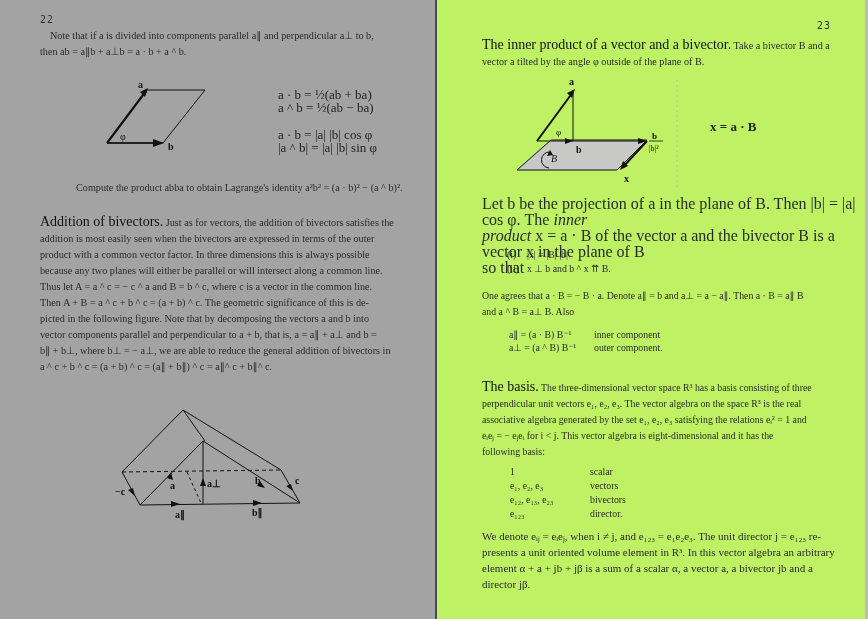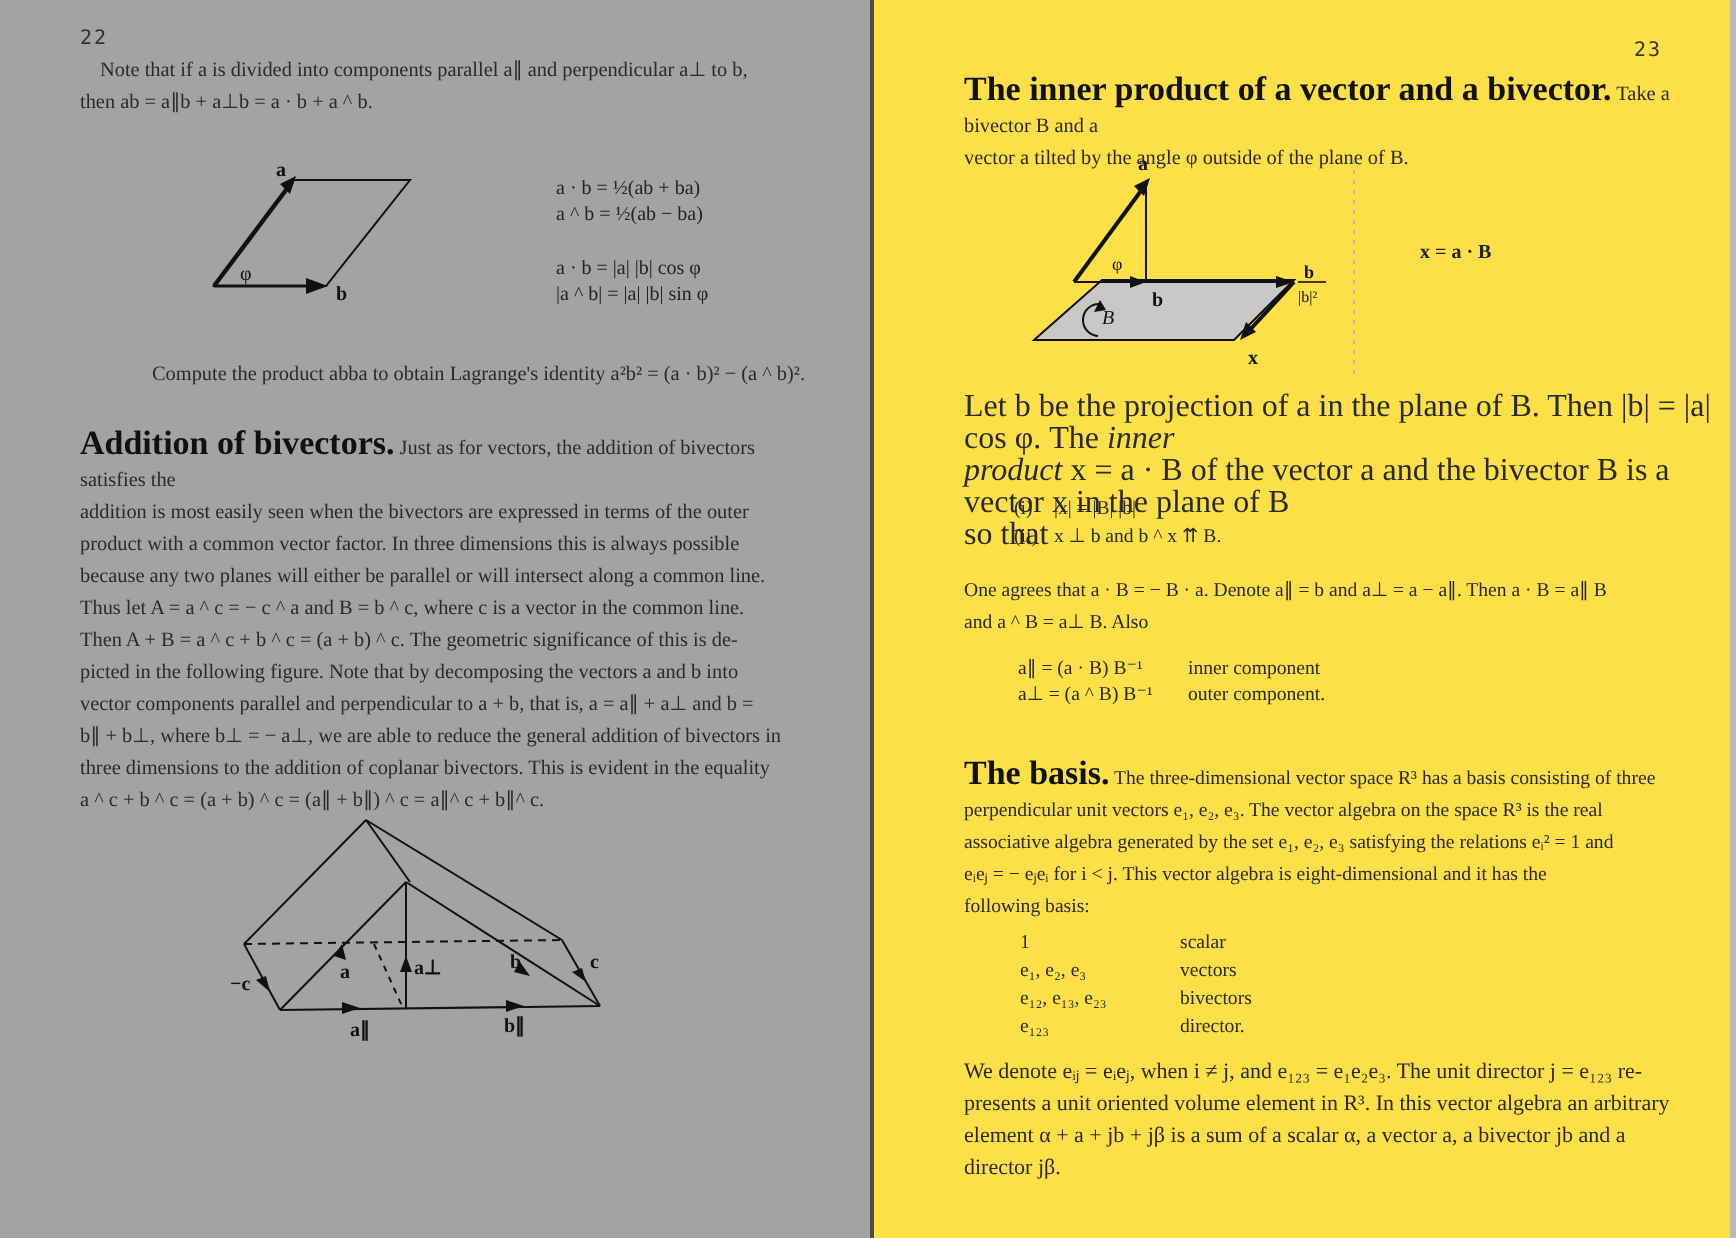--- a/index.html
+++ b/index.html
@@ -4,27 +4,27 @@
 <style>
   html, body { margin:0; padding:0; }
   body {
     width:868px; height:619px; overflow:hidden; position:relative;
     background:#f2f1ec;
     font-family:"Liberation Serif", serif;
     color:#222;
   }
   .page { position:absolute; top:0; height:619px; background:#a3a3a3; }
   #left-page { left:0; width:436px; }
-  #right-page { left:437px; width:431px; background:#fde047; }
+  #right-page { left:437px; width:431px; background:#bef264; }
   .spine { position:absolute; left:435px; top:0; width:2px; height:619px; background:#4a4a4a; }
   .right-edge { position:absolute; right:0; top:0; width:3px; height:619px; background:#bbb; }
   .pnum { position:absolute; font-family:"DejaVu Sans Mono", monospace; font-size:10px; letter-spacing:1px; color:#333; }
   .txt { position:absolute; font-size:10.2px; line-height:16px; color:#2a2a2a; }
-  .head { font-size:17px; font-weight:bold; color:#111; }
-  .eq { position:absolute; font-size:10px; line-height:13px;text-align:center; }
+  .head { font-size:14px; font-weight:normal; color:#111; }
+  .eq { position:absolute; font-size:13px; line-height:13px;text-align:center; }
   svg { position:absolute; overflow:visible; }
   svg text { font-family:"Liberation Serif", serif; fill:#111; }
   i { font-style:italic; }
   .row { display:flex; }
   .col1 { width:80px; }
 </style>
 </head>
 <body>
 
 <div class="page" id="left-page">
@@ -54,21 +54,20 @@
   <div class="txt" style="left:40px;top:214px;width:370px;">
     <div><span class="head">Addition of bivectors.</span> <span>Just as for vectors, the addition of bivectors satisfies the</span></div>
     <div>addition is most easily seen when the bivectors are expressed in terms of the outer</div>
     <div>product with a common vector factor.  In three dimensions this is always possible</div>
     <div>because any two planes will either be parallel or will intersect along a common line.</div>
     <div>Thus let  A = a ^ c = − c ^ a  and  B = b ^ c,  where  c  is a vector in the common line.</div>
     <div>Then  A + B = a ^ c + b ^ c = (a + b) ^ c.  The geometric significance of this is de-</div>
     <div>picted in the following figure.  Note that by decomposing the vectors  a  and  b  into</div>
     <div>vector components parallel and perpendicular to  a + b, that is,  a = a∥ + a⊥  and  b =</div>
     <div>b∥ + b⊥,  where  b⊥ = − a⊥,  we are able to reduce the general addition of bivectors in</div>
-    <div>three dimensions to the addition of coplanar bivectors.  This is evident in the equality</div>
     <div>a ^ c + b ^ c = (a + b) ^ c = (a∥ + b∥) ^ c = a∥^ c + b∥^ c.</div>
   </div>
 
   <svg style="left:0;top:0;" width="436" height="619">
     <g stroke="#111" stroke-width="1" fill="none">
       <line x1="183" y1="410" x2="122" y2="472"></line>
       <line x1="183" y1="410" x2="281" y2="470"></line>
       <line x1="183" y1="410" x2="205" y2="441"></line>
       <line x1="122" y1="472" x2="140" y2="505"></line>
       <line x1="281" y1="470" x2="300" y2="503"></line>

